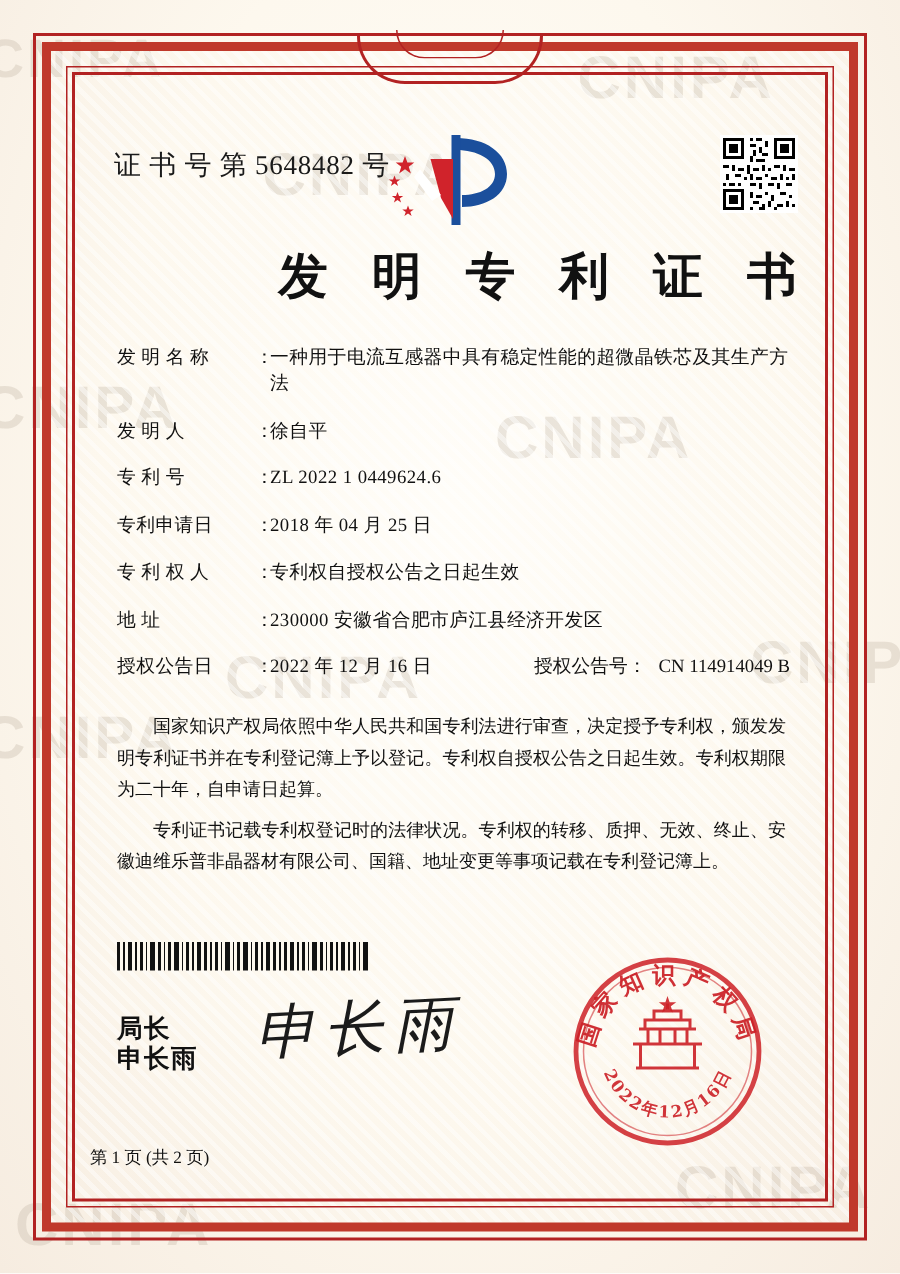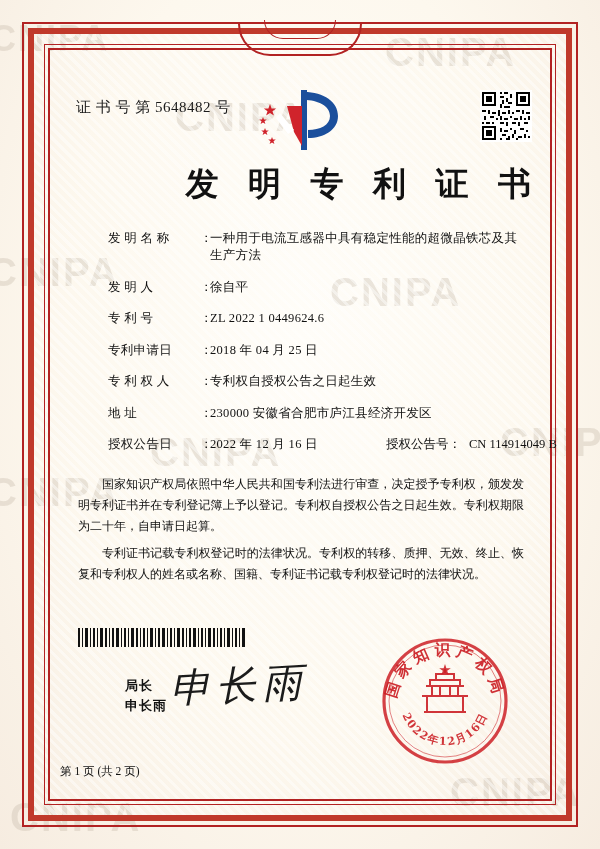--- a/index.html
+++ b/index.html
@@ -98,21 +98,21 @@
   .content {
     position: absolute;
     left: 60px; top: 58px;
     width: 480px; height: 733px;
   }
 
   
   .cert-no {
     position: absolute;
     left: 16px; top: 40px;
-    font-size: 15px;
+    font-size: 18px;
     color: #1a1a1a;
     letter-spacing: 0.5px;
   }
   
   .qr {
     position: absolute;
     right: 8px; top: 32px;
     width: 52px; height: 52px;
     background-color: #ffffff;
   }
@@ -144,21 +144,20 @@
     position: absolute;
     left: 18px; top: 172px;
     width: 448px;
   }
   .field-row {
     display: flex;
     align-items: baseline;
     margin-bottom: 14.5px;
     font-size: 12.5px;
     color: #111;
-    margin-left: 30px;
   }
   .field-label {
     width: 92px;
     flex: none;
     letter-spacing: 0.3px;
   }
   .field-sep {
     width: 10px;
     flex: none;
   }
@@ -197,26 +196,25 @@
     width: 168px;
     height: 19px;
   }
   .barcode svg { display: block; }
 
   
   .sign-block {
     position: absolute;
     left: 18px;
     top: 618px;
-    font-size: 13px;
+    font-size: 17px;
     color: #111;
     line-height: 20px;
     letter-spacing: 1px;
     font-weight: bold;
-    margin-left: 47px;
   }
   .signature {
     position: absolute;
     left: 110px;
     top: 600px;
     font-size: 40px;
     color: #1b1b1b;
     font-family: "DejaVu Serif", serif;
     font-style: italic;
     letter-spacing: 6px;
@@ -409,21 +407,21 @@
         <span class="field-sep">：</span>
         <span class="field-value" style="flex:none; width:150px;">2022 年 12 月 16 日</span>
         <span class="inline-extra-label">授权公告号：</span>
         <span class="inline-extra-value">CN 114914049 B</span>
       </div>
 
     </div>
 
     <div class="paragraphs">
       <p>国家知识产权局依照中华人民共和国专利法进行审查，决定授予专利权，颁发发明专利证书并在专利登记簿上予以登记。专利权自授权公告之日起生效。专利权期限为二十年，自申请日起算。</p>
-      <p>专利证书记载专利权登记时的法律状况。专利权的转移、质押、无效、终止、恢复和专利权人的姓名或名称、国籍、专利证书记载专利权登记时的法律状况。</p>
+      <p>专利证书记载专利权登记时的法律状况。专利权的转移、质押、无效、终止、安徽迪维乐普非晶器材有限公司、国籍、地址变更等事项记载在专利登记簿上。</p>
     </div>
 
     <div class="barcode">
       <svg width="168" height="19" viewBox="0 0 168 19" shape-rendering="crispEdges">
         <rect width="168" height="19" fill="#fdf8ee"></rect>
         <g fill="#111">
           <rect x="0" y="0" width="2" height="19"></rect>
             <rect x="4" y="0" width="1" height="19"></rect>
           <rect x="7" y="0" width="3" height="19"></rect>
             <rect x="12" y="0" width="1" height="19"></rect>

